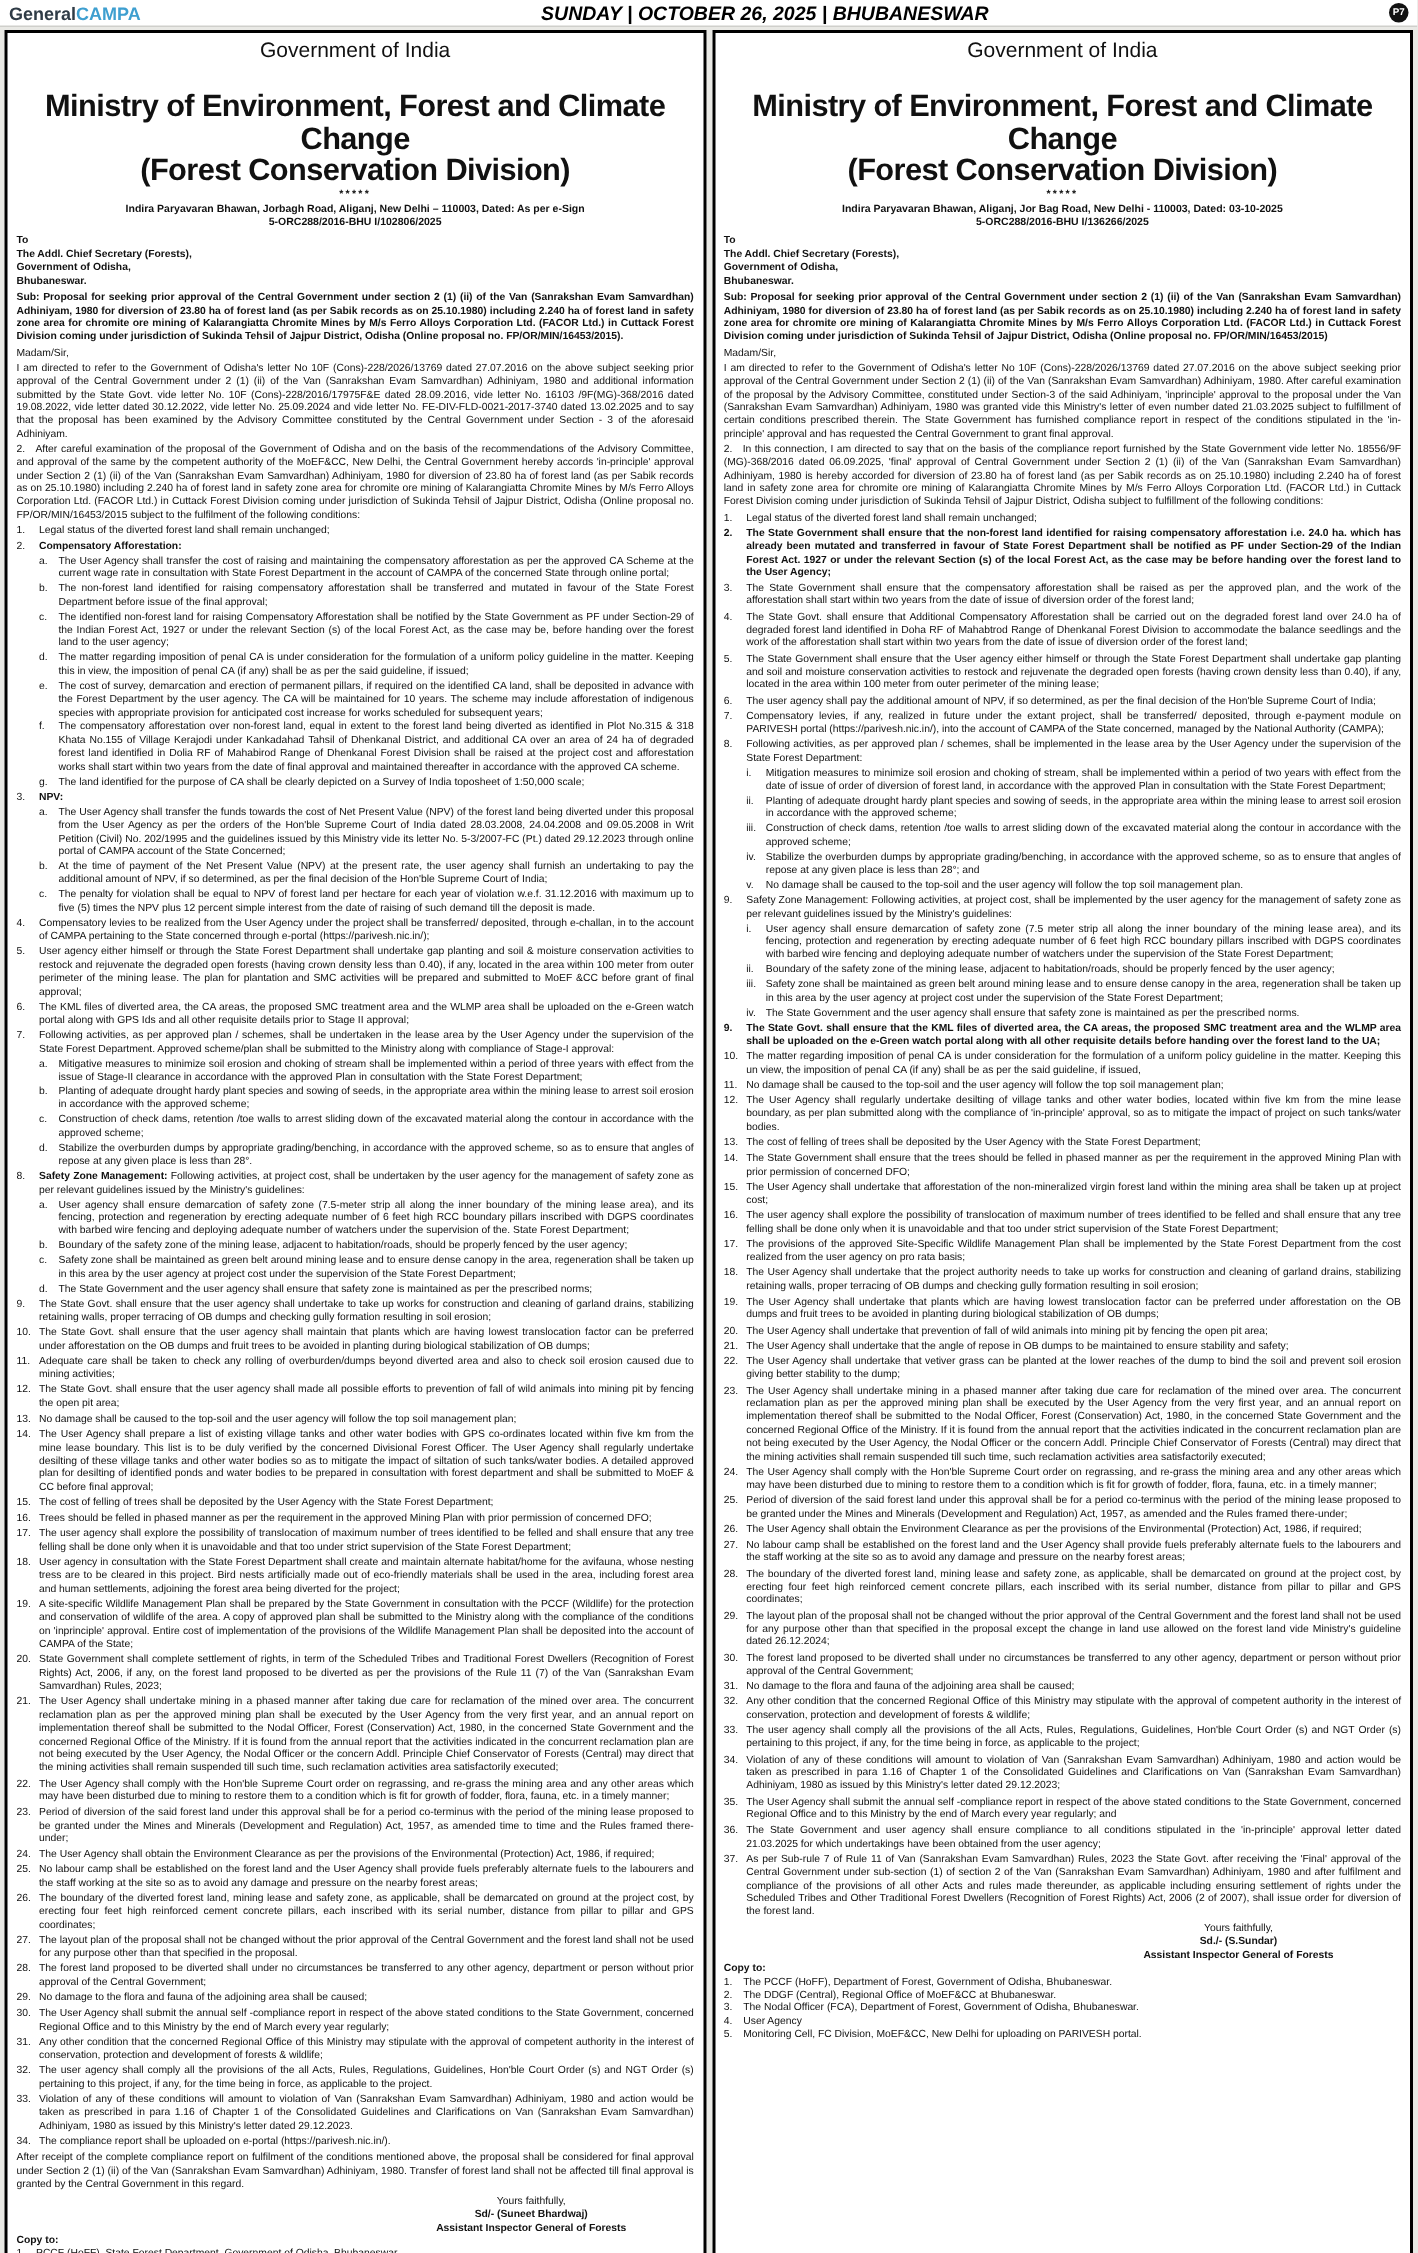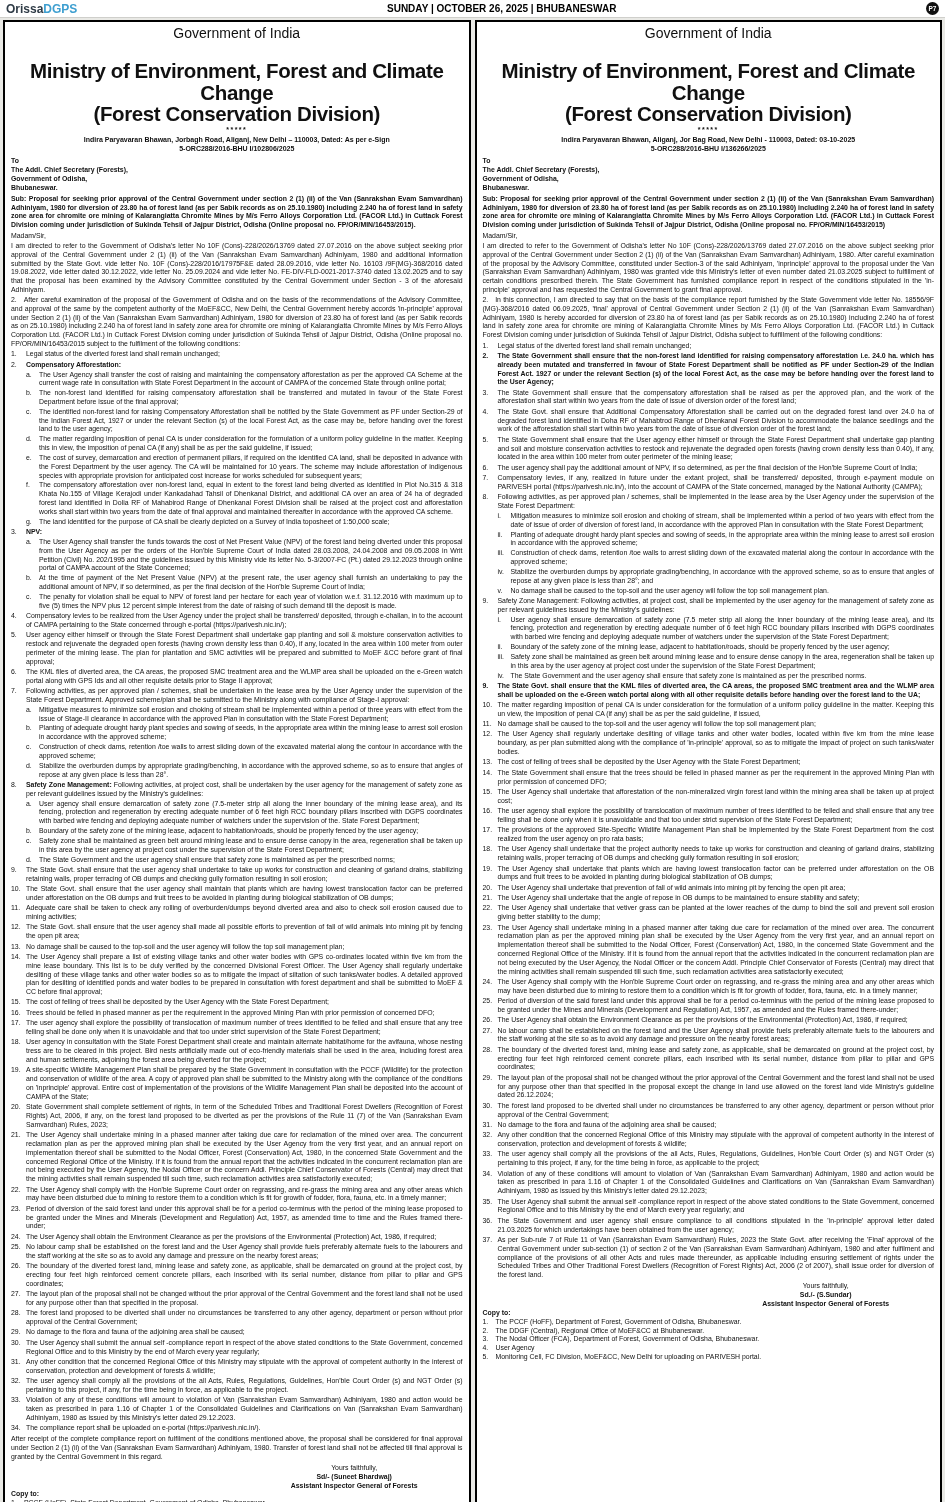--- a/index.html
+++ b/index.html
@@ -8,21 +8,21 @@
     font-family:"Liberation Sans", sans-serif; color:#111;
     -webkit-font-smoothing:antialiased;
   }
   .masthead {
     display:flex; align-items:center; height:17px; padding:0 6px;
     background:#ffffff; border-bottom:1px solid #cfcfcb;
   }
   .brand { font-weight:bold; font-size:12px; letter-spacing:0; }
   .brand .orissa { color:#2f3b46; }
   .brand .post { color:#3e9fd0; }
-  .dateline { flex:1; text-align:center; font-weight:bold; font-size:10px; color:#000; }
+  .dateline { flex:1; text-align:center; font-weight:bold; font-size:13px; color:#000;font-style:italic; }
   .page-badge {
     width:13px; height:13px; border-radius:50%; background:#111; color:#fff;
     font-size:6.5px; font-weight:bold; display:flex; align-items:center; justify-content:center;
   }
   .notices-row { display:flex; gap:4px; padding:2px 3px 4px 3px; align-items:stretch; }
   .notice {
     flex:1 1 0; min-width:0; background:#fff; border:2px solid #000;
     padding:3px 6px 5px 6px; font-size:6.9px; line-height:1.28; text-align:justify;
   }
   .n-govt { text-align:center; font-weight:normal; font-size:14px; margin:0; }
@@ -47,21 +47,21 @@
   .n-copy-label { font-weight:bold; }
   .copy-row { display:flex; }
   .copy-num { flex:0 0 13px; }
   p { margin:0; }
 </style>
 </head>
 <body>
 
 <header class="masthead">
   <div class="brand">
-    <span class="orissa">Orissa</span><span class="post">DGPS</span>
+    <span class="orissa">General</span><span class="post">CAMPA</span>
   </div>
   <div class="dateline">SUNDAY | OCTOBER 26, 2025 | BHUBANESWAR</div>
   <div class="page-badge">P7</div>
 </header>
 
 <div class="notices-row">
   <section class="notice">
     <div class="n-govt">Government of India</div>
     <div class="n-ministry">
       <span>Ministry of Environment, Forest and Climate Change</span><br>

